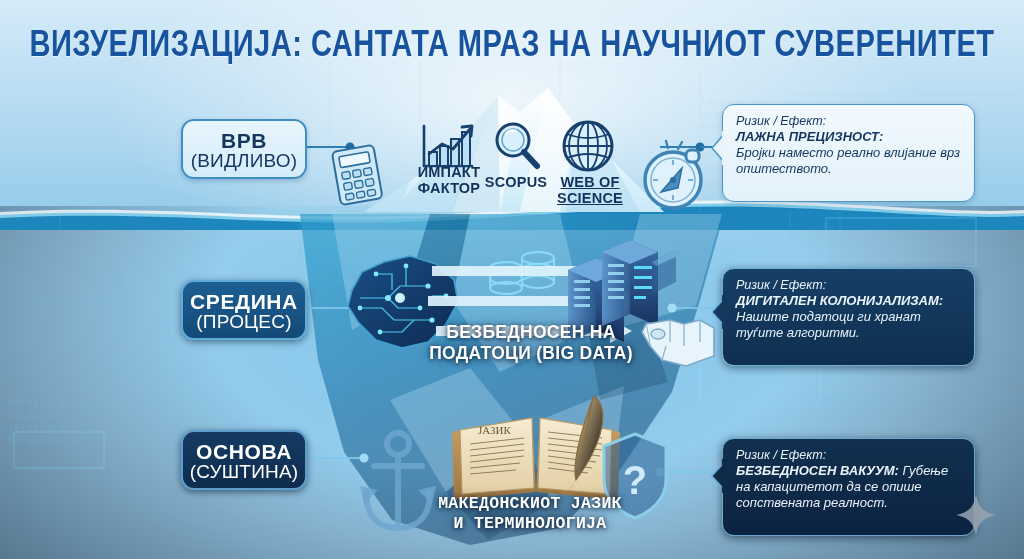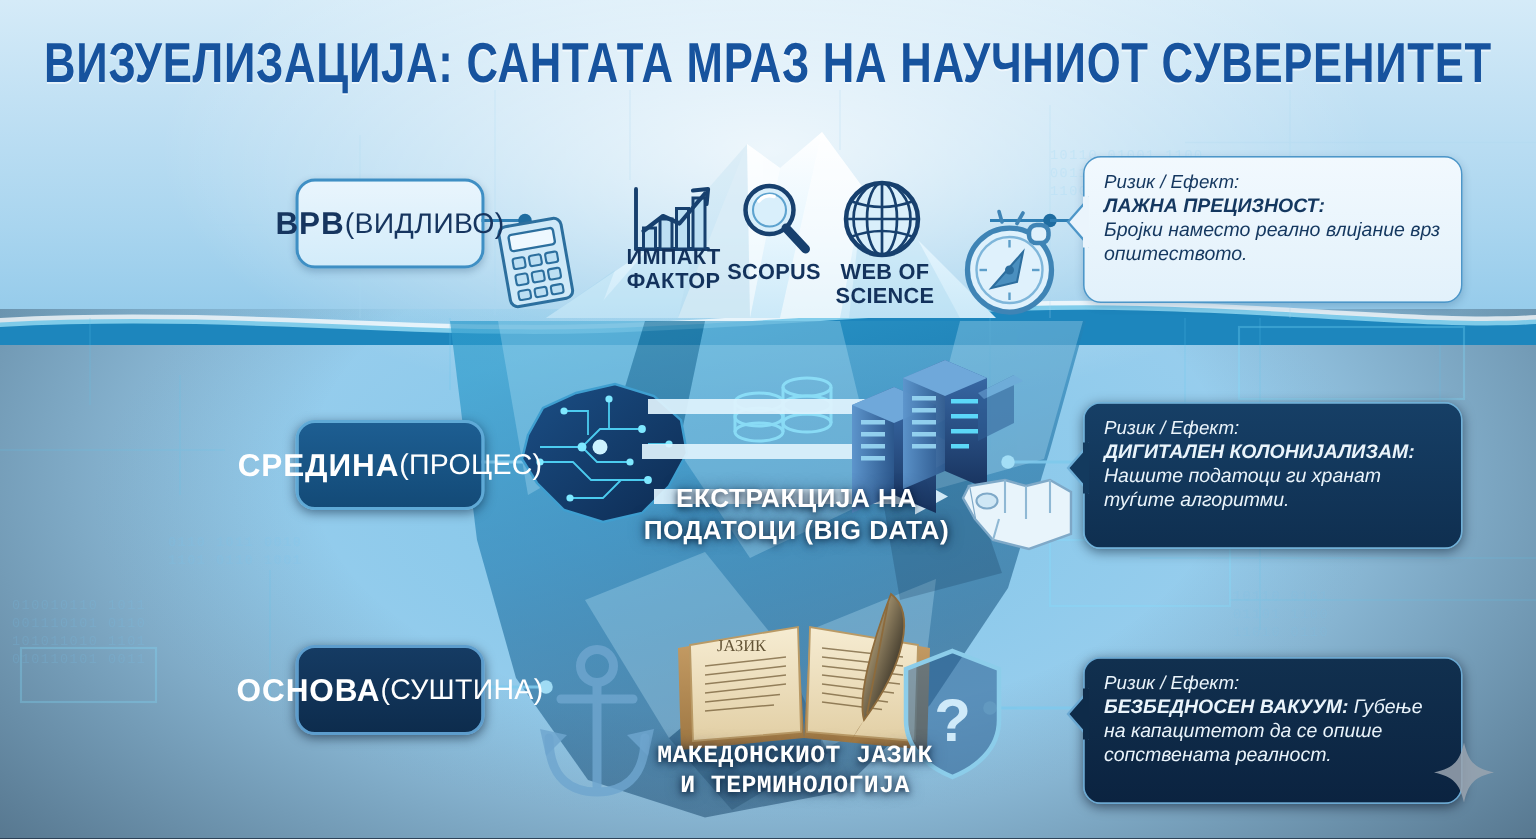--- a/index.html
+++ b/index.html
@@ -33,21 +33,21 @@
        white-space:pre;user-select:none;}
 
   
   .title{position:absolute;left:0;top:22px;width:1024px;text-align:center;
        font-size:30px;font-weight:bold;letter-spacing:.5px;color:#17539e;
        transform:scaleY(1.25) scaleX(.97);transform-origin:center top;
        text-shadow:0 1px 0 rgba(255,255,255,.55);}
 
   
   .stagebox{position:absolute;border-radius:13px;text-align:center;
-       display:flex;flex-direction:row;justify-content:center;align-items:center;margin-left:16px;}
+       display:flex;flex-direction:column;justify-content:center;align-items:center;}
   .stagebox .l1{font-size:21px;font-weight:bold;letter-spacing:.6px;line-height:23px;}
   .stagebox .l2{font-size:19px;line-height:17px;letter-spacing:.2px;}
 
   .stage-top{left:181px;top:119px;width:122px;height:56px;
        background:linear-gradient(180deg,#e9f5fd 0%,#d3ecfa 100%);
        border:2px solid #3f8fc4;color:#16355f;
        box-shadow:0 2px 5px rgba(20,60,100,.25);}
   .stage-mid{left:181px;top:280px;width:122px;height:56px;
        background:linear-gradient(180deg,#1d5e92 0%,#134a77 100%);
        border:2px solid #5fa9d6;color:#ffffff;
@@ -290,21 +290,21 @@
     </g>
   </svg>
 
   <div class="tiplab" style="left:404px;top:164px;width:90px;">
     <div>ИМПАКТ</div>
     <div>ФАКТОР</div>
   </div>
   <div class="tiplab" style="left:476px;top:174px;width:80px;">
     <div>SCOPUS</div>
   </div>
-  <div class="tiplab" style="left:548px;top:174px;width:84px;">
+  <div class="tiplab" style="left:548px;top:174px;width:84px;text-decoration:underline;">
     <div>WEB OF</div>
     <div>SCIENCE</div>
   </div>
 
   <svg style="position:absolute;left:336px;top:246px;width:132px;height:110px;" viewBox="0 0 132 110">
     <defs>
       <linearGradient id="mapg" x1="0" y1="0" x2="1" y2="1">
         <stop offset="0%" stop-color="#1b4f86"></stop>
           <stop offset="100%" stop-color="#0d2b52"></stop>
       </linearGradient>
@@ -479,21 +479,21 @@
   <div class="stagebox stage-mid">
     <div class="l1">СРЕДИНА</div>
     <div class="l2">(ПРОЦЕС)</div>
   </div>
   <div class="stagebox stage-bot">
     <div class="l1">ОСНОВА</div>
     <div class="l2">(СУШТИНА)</div>
   </div>
 
   <div class="cap cap-mid">
-    <div>ЕКСТРАКЦИЈА НА</div>
+    <div>БЕЗБЕДНОСЕН НА</div>
     <div>ПОДАТОЦИ (BIG DATA)</div>
   </div>
   <div class="cap cap-bot">
     <div>МАКЕДОНСКИОТ ЈАЗИК</div>
     <div>И ТЕРМИНОЛОГИЈА</div>
   </div>
 
   <div class="callout call-top">
     <div class="lead">Ризик / Ефект:</div>
     <div class="body">

